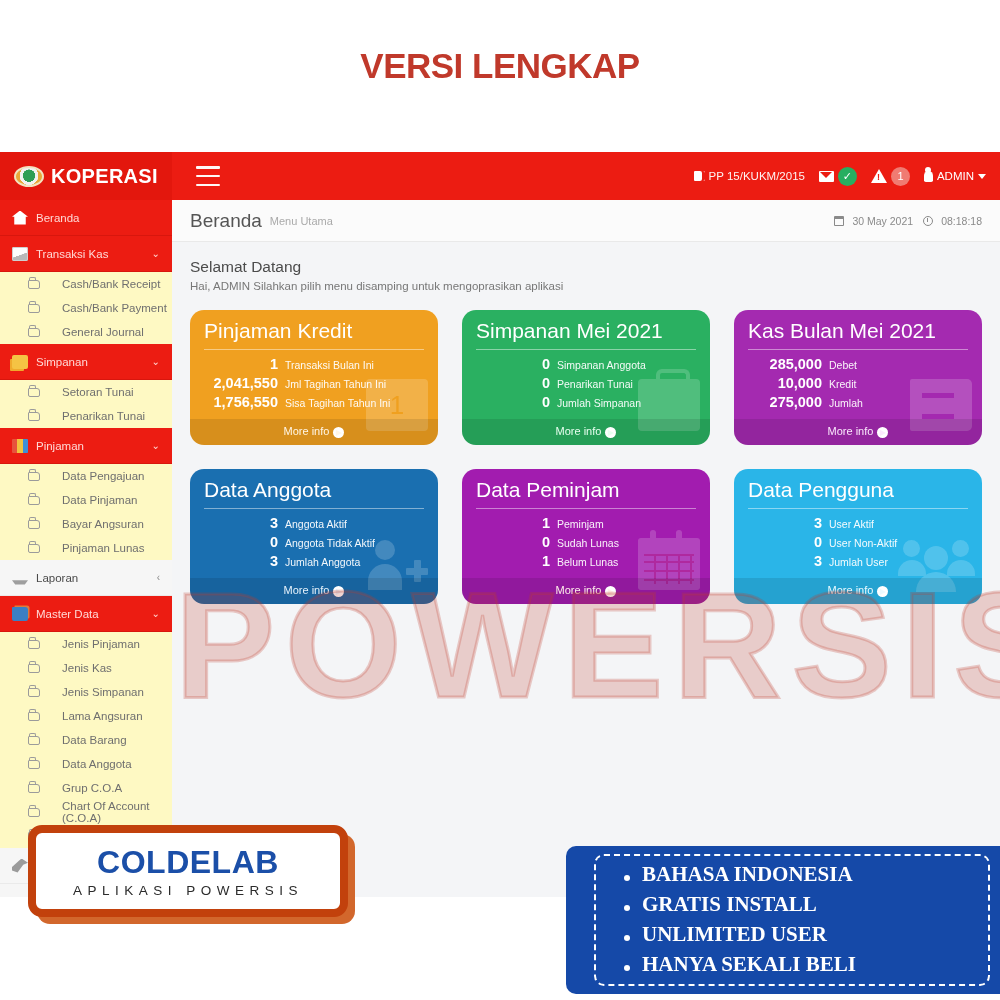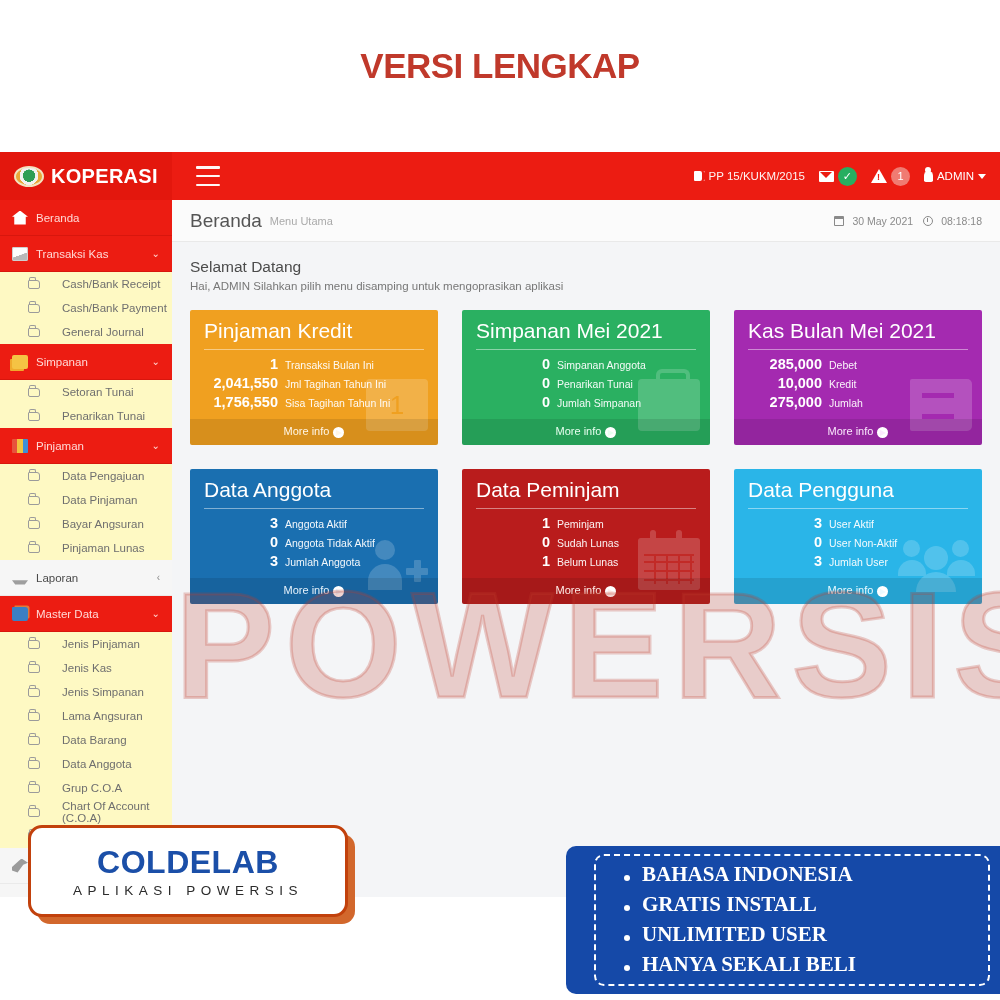--- a/index.html
+++ b/index.html
@@ -105,37 +105,37 @@
   .ph-chip { display: flex; align-items: center; gap: 8px; }
   .ic-cal { width: 10px; height: 10px; border: 1.5px solid #8a8a8a; border-radius: 1px; border-top-width: 3.5px; }
   .ic-clock { width: 10px; height: 10px; border: 1.5px solid #8a8a8a; border-radius: 50%; position: relative; }
   .ic-clock:after { content:""; position:absolute; left:3px; top:1px; width:1.2px; height:4px; background:#8a8a8a; }
 
   .welcome { padding: 16px 18px 4px; }
   .welcome h2 { font-size: 15.5px; font-weight: normal; color: #4b4b4b; }
   .welcome p { font-size: 11.5px; color: #777; margin-top: 4px; }
 
   .cards { display: grid; grid-template-columns: repeat(3, 1fr); gap: 24px; padding: 14px 18px 0; }
-  .card { border-radius: 2px; position: relative; overflow: hidden; color: #fff; }
+  .card { border-radius: 14px; position: relative; overflow: hidden; color: #fff; }
   .card-body { padding: 9px 14px 6px; position: relative; z-index: 2; }
   .card h3 { font-size: 21px; font-weight: normal; padding-bottom: 6px; border-bottom: 1px solid rgba(255,255,255,.45); margin-bottom: 6px; }
   .stat { display: flex; align-items: baseline; gap: 7px; margin: 3px 0; }
   .stat .v { font-size: 14.5px; font-weight: bold; min-width: 74px; text-align: right; }
   .stat .l { font-size: 10.5px; opacity: .95; }
   .card-foot { text-align: center; font-size: 11px; padding: 6px 0 7px; background: rgba(0,0,0,.10);
       position: relative; z-index: 2; cursor: pointer; }
   .card-foot .arr { display: inline-block; width: 11px; height: 11px; border-radius: 50%;
       background: #fff; color: inherit; font-size: 8px; line-height: 11px; text-align: center; margin-left: 4px; }
   .card-ico { position: absolute; right: 10px; bottom: 14px; opacity: .18; z-index: 1; }
 
   .c-orange { background: #f0a020; } .c-orange .card-foot { color: #fff6e6; }
   .c-green  { background: #2ab061; } .c-green .card-foot  { color: #e8fff0; }
   .c-purple { background: #a42ab0; } .c-purple .card-foot { color: #fbe9fd; }
   .c-blue   { background: #1a6fb0; } .c-blue .card-foot   { color: #e6f2fb; }
-  .c-red    { background: #b91c1c; } .c-red .card-foot    { color: #ffeeea; }
+  .c-red    { background: #a21caf; } .c-red .card-foot    { color: #ffeeea; }
   .c-cyan   { background: #2ab5e8; } .c-cyan .card-foot   { color: #eafaff; }
 
   .sh { width: 62px; height: 52px; }
   .sh-money { background: #fff; border-radius: 4px; position: relative; }
   .sh-money:after { content: "1"; position: absolute; inset: 0; display: flex; align-items: center;
       justify-content: center; font-size: 26px; color: #f0a020; }
   .sh-bag { background: #fff; border-radius: 4px; position: relative; }
   .sh-bag:before { content:""; position:absolute; left:18px; top:-10px; width:26px; height:16px;
       border: 4px solid #fff; border-bottom: none; border-radius: 6px 6px 0 0; }
   .sh-book { background: #fff; border-radius: 2px 5px 5px 2px; position: relative; }
@@ -172,21 +172,21 @@
     position: absolute; left: 175px; top: 398px; width: 760px; height: 190px;
     z-index: 5; pointer-events: none;
     font-size: 150px; font-weight: bold; color: rgba(190, 60, 45, .22);
     letter-spacing: 10px; line-height: 190px; text-align: center;
     -webkit-text-stroke: 3px rgba(190,60,45,.25);
   }
 
   
   .coldelab {
     position: absolute; left: 28px; top: 825px; width: 320px; height: 92px;
-    background: #fff; border: 3px solid #c2410c; border-radius: 14px;
+    background: #fff; border: 8px solid #c2410c; border-radius: 14px;
     box-shadow: 8px 8px 0 -1px #d2672c;
     display: flex; flex-direction: column; align-items: center; justify-content: center; gap: 2px;
     z-index: 20;
   }
   .coldelab .cd-main { color: #1b4fa8; font-weight: bold; font-size: 32px; letter-spacing: 0.5px; }
   .coldelab .cd-sub { color: #2b2b2b; font-size: 13.5px; letter-spacing: 5.5px; }
 
   .features {
     position: absolute; left: 566px; top: 846px; width: 434px; height: 148px;
     background: #1549a8; border-radius: 10px 0 0 10px; z-index: 20;

